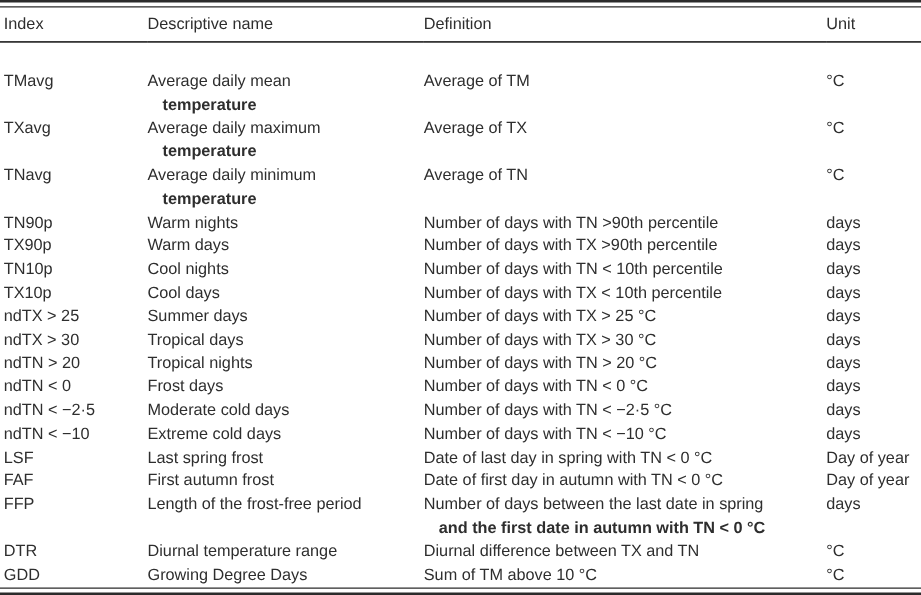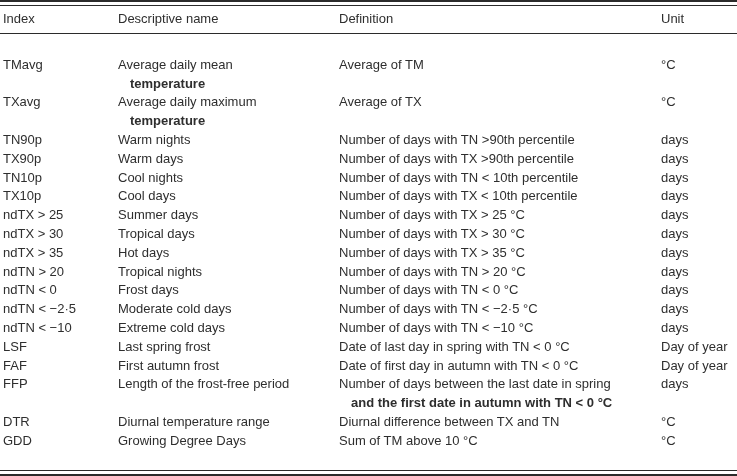--- a/index.html
+++ b/index.html
@@ -85,20 +85,29 @@
         <tr>
           <td class="c1">TXavg</td>
           <td>
             <div>Average daily maximum</div>
             <div class="wrap">temperature</div>
           </td>
           <td>Average of TX</td>
           <td>°C</td>
         </tr>
         <tr>
+          <td class="c1">TNavg</td>
+          <td>
+            <div>Average daily minimum</div>
+            <div class="wrap">temperature</div>
+          </td>
+          <td>Average of TN</td>
+          <td>°C</td>
+        </tr>
+        <tr>
           <td class="c1">TN90p</td>
           <td>Warm nights</td>
           <td>Number of days with TN &gt;90th percentile</td>
           <td>days</td>
         </tr>
         <tr>
           <td class="c1">TX90p</td>
           <td>Warm days</td>
           <td>Number of days with TX &gt;90th percentile</td>
           <td>days</td>
@@ -118,26 +127,20 @@
         <tr>
           <td class="c1">ndTX &gt; 25</td>
           <td>Summer days</td>
           <td>Number of days with TX &gt; 25 °C</td>
           <td>days</td>
         </tr>
         <tr>
           <td class="c1">ndTX &gt; 30</td>
           <td>Tropical days</td>
           <td>Number of days with TX &gt; 30 °C</td>
-          <td>days</td>
-        </tr>
-        <tr>
-          <td class="c1">ndTX &gt; 35</td>
-          <td>Hot days</td>
-          <td>Number of days with TX &gt; 35 °C</td>
           <td>days</td>
         </tr>
         <tr>
           <td class="c1">ndTN &gt; 20</td>
           <td>Tropical nights</td>
           <td>Number of days with TN &gt; 20 °C</td>
           <td>days</td>
         </tr>
         <tr>
           <td class="c1">ndTN &lt; 0</td>

